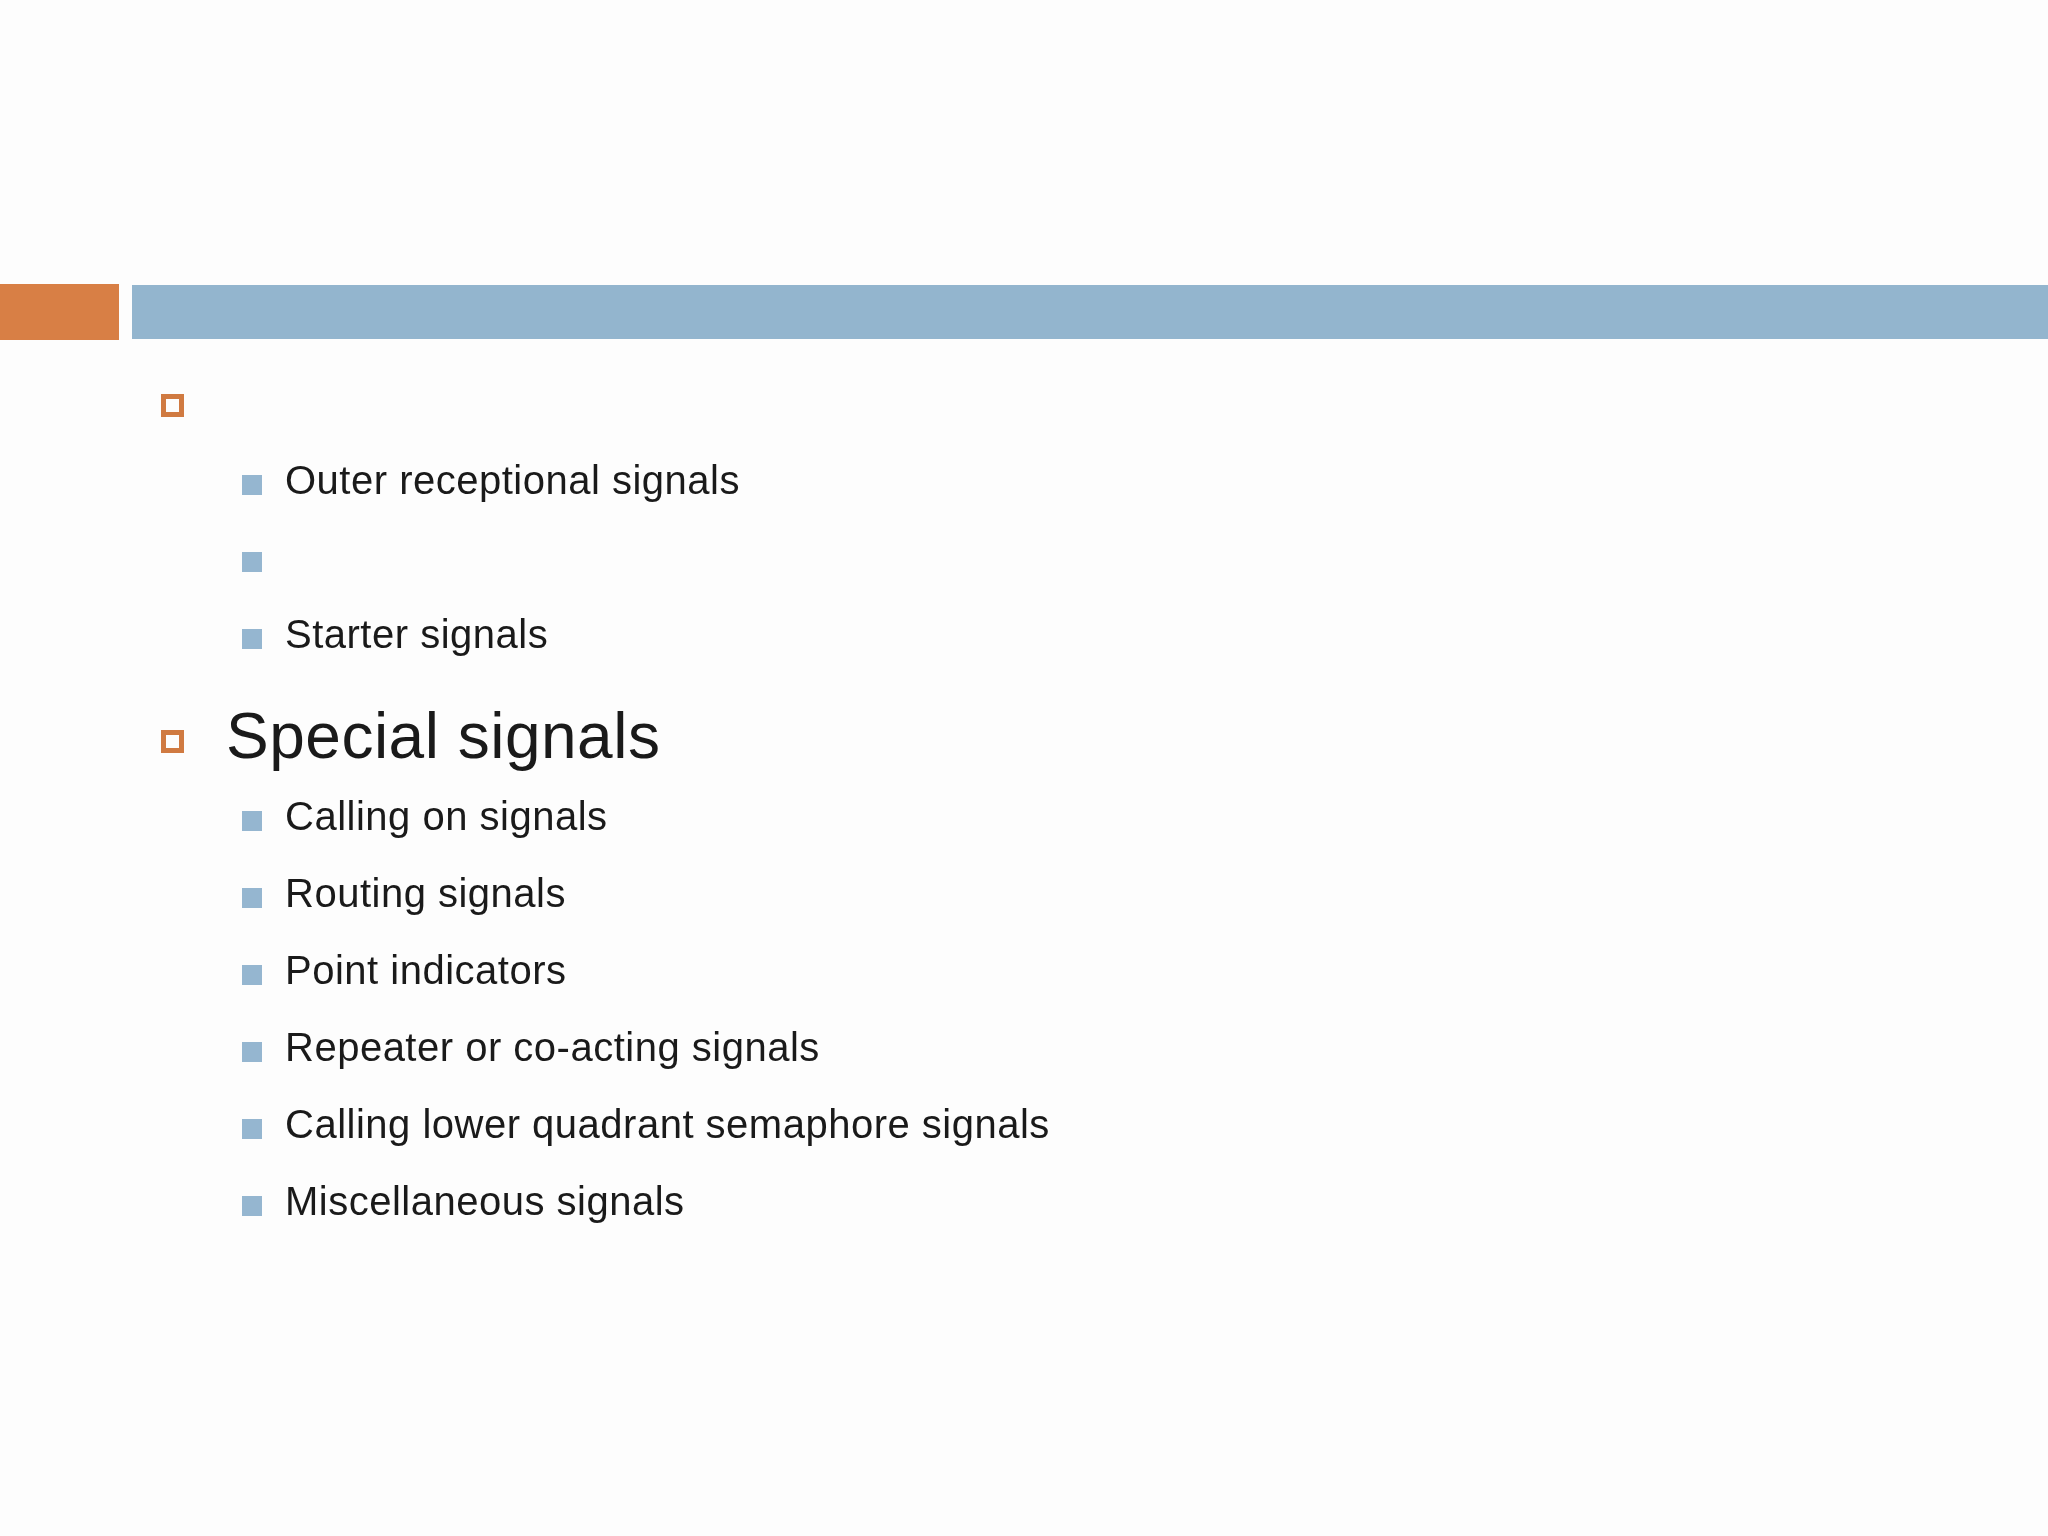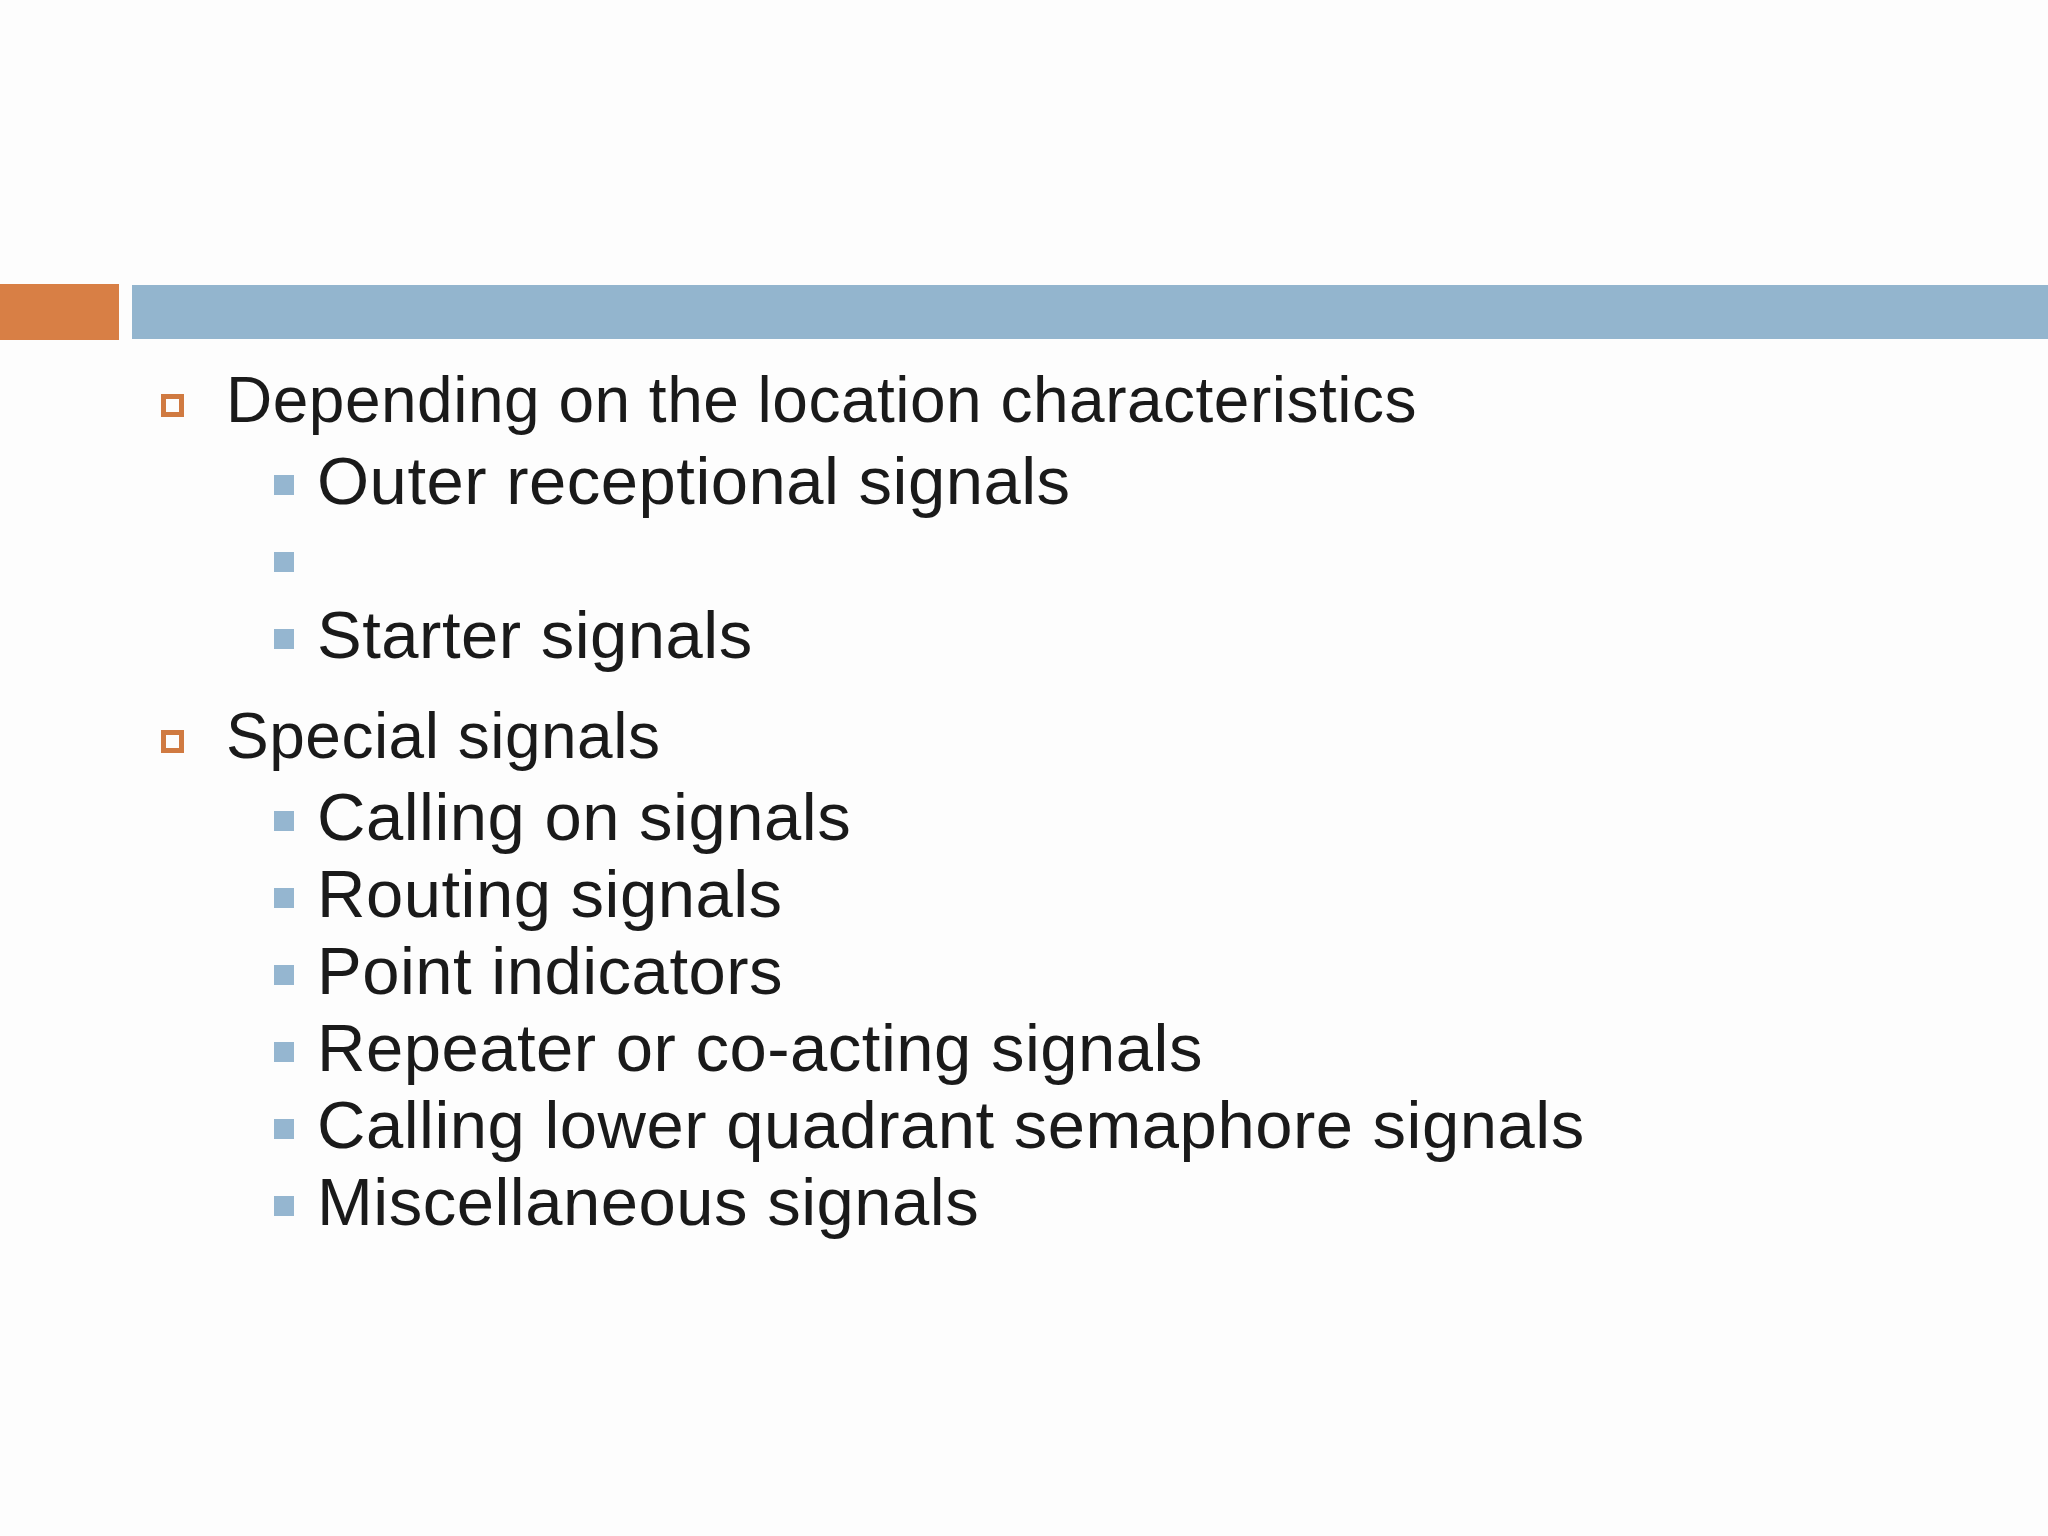--- a/index.html
+++ b/index.html
@@ -51,22 +51,21 @@
   .row.l1 {
     height: 84px;
     font-size: 64px;
   }
   .row.l1 + .row.l1,
   .row.l2 + .row.l1 {
     margin-top: 21px;
   }
   .row.l2 {
     height: 77px;
-    font-size: 67px;
-    padding-left: 32px;
+    font-size: 40px;
   }
   .marker {
     flex: none;
     position: relative;
     background: transparent;
   }
   .row.l1 .marker {
     width: 23px;
     height: 23px;
     border: 5px solid var(--bullet-orange);
@@ -88,21 +87,20 @@
 </style>
 </head>
 <body>
 
 <div class="slide">
   <div class="accent-block"></div>
   <div class="header-bar"></div>
   <div class="content">
       <div class="row l1">
         <span class="marker"></span>
-        <span class="item-text">Depending on the location characteristics</span>
       </div>
       <div class="row l2">
         <span class="marker"></span>
         <span class="item-text">Outer receptional signals</span>
       </div>
       <div class="row l2">
         <span class="marker"></span>
       </div>
       <div class="row l2">
         <span class="marker"></span>

